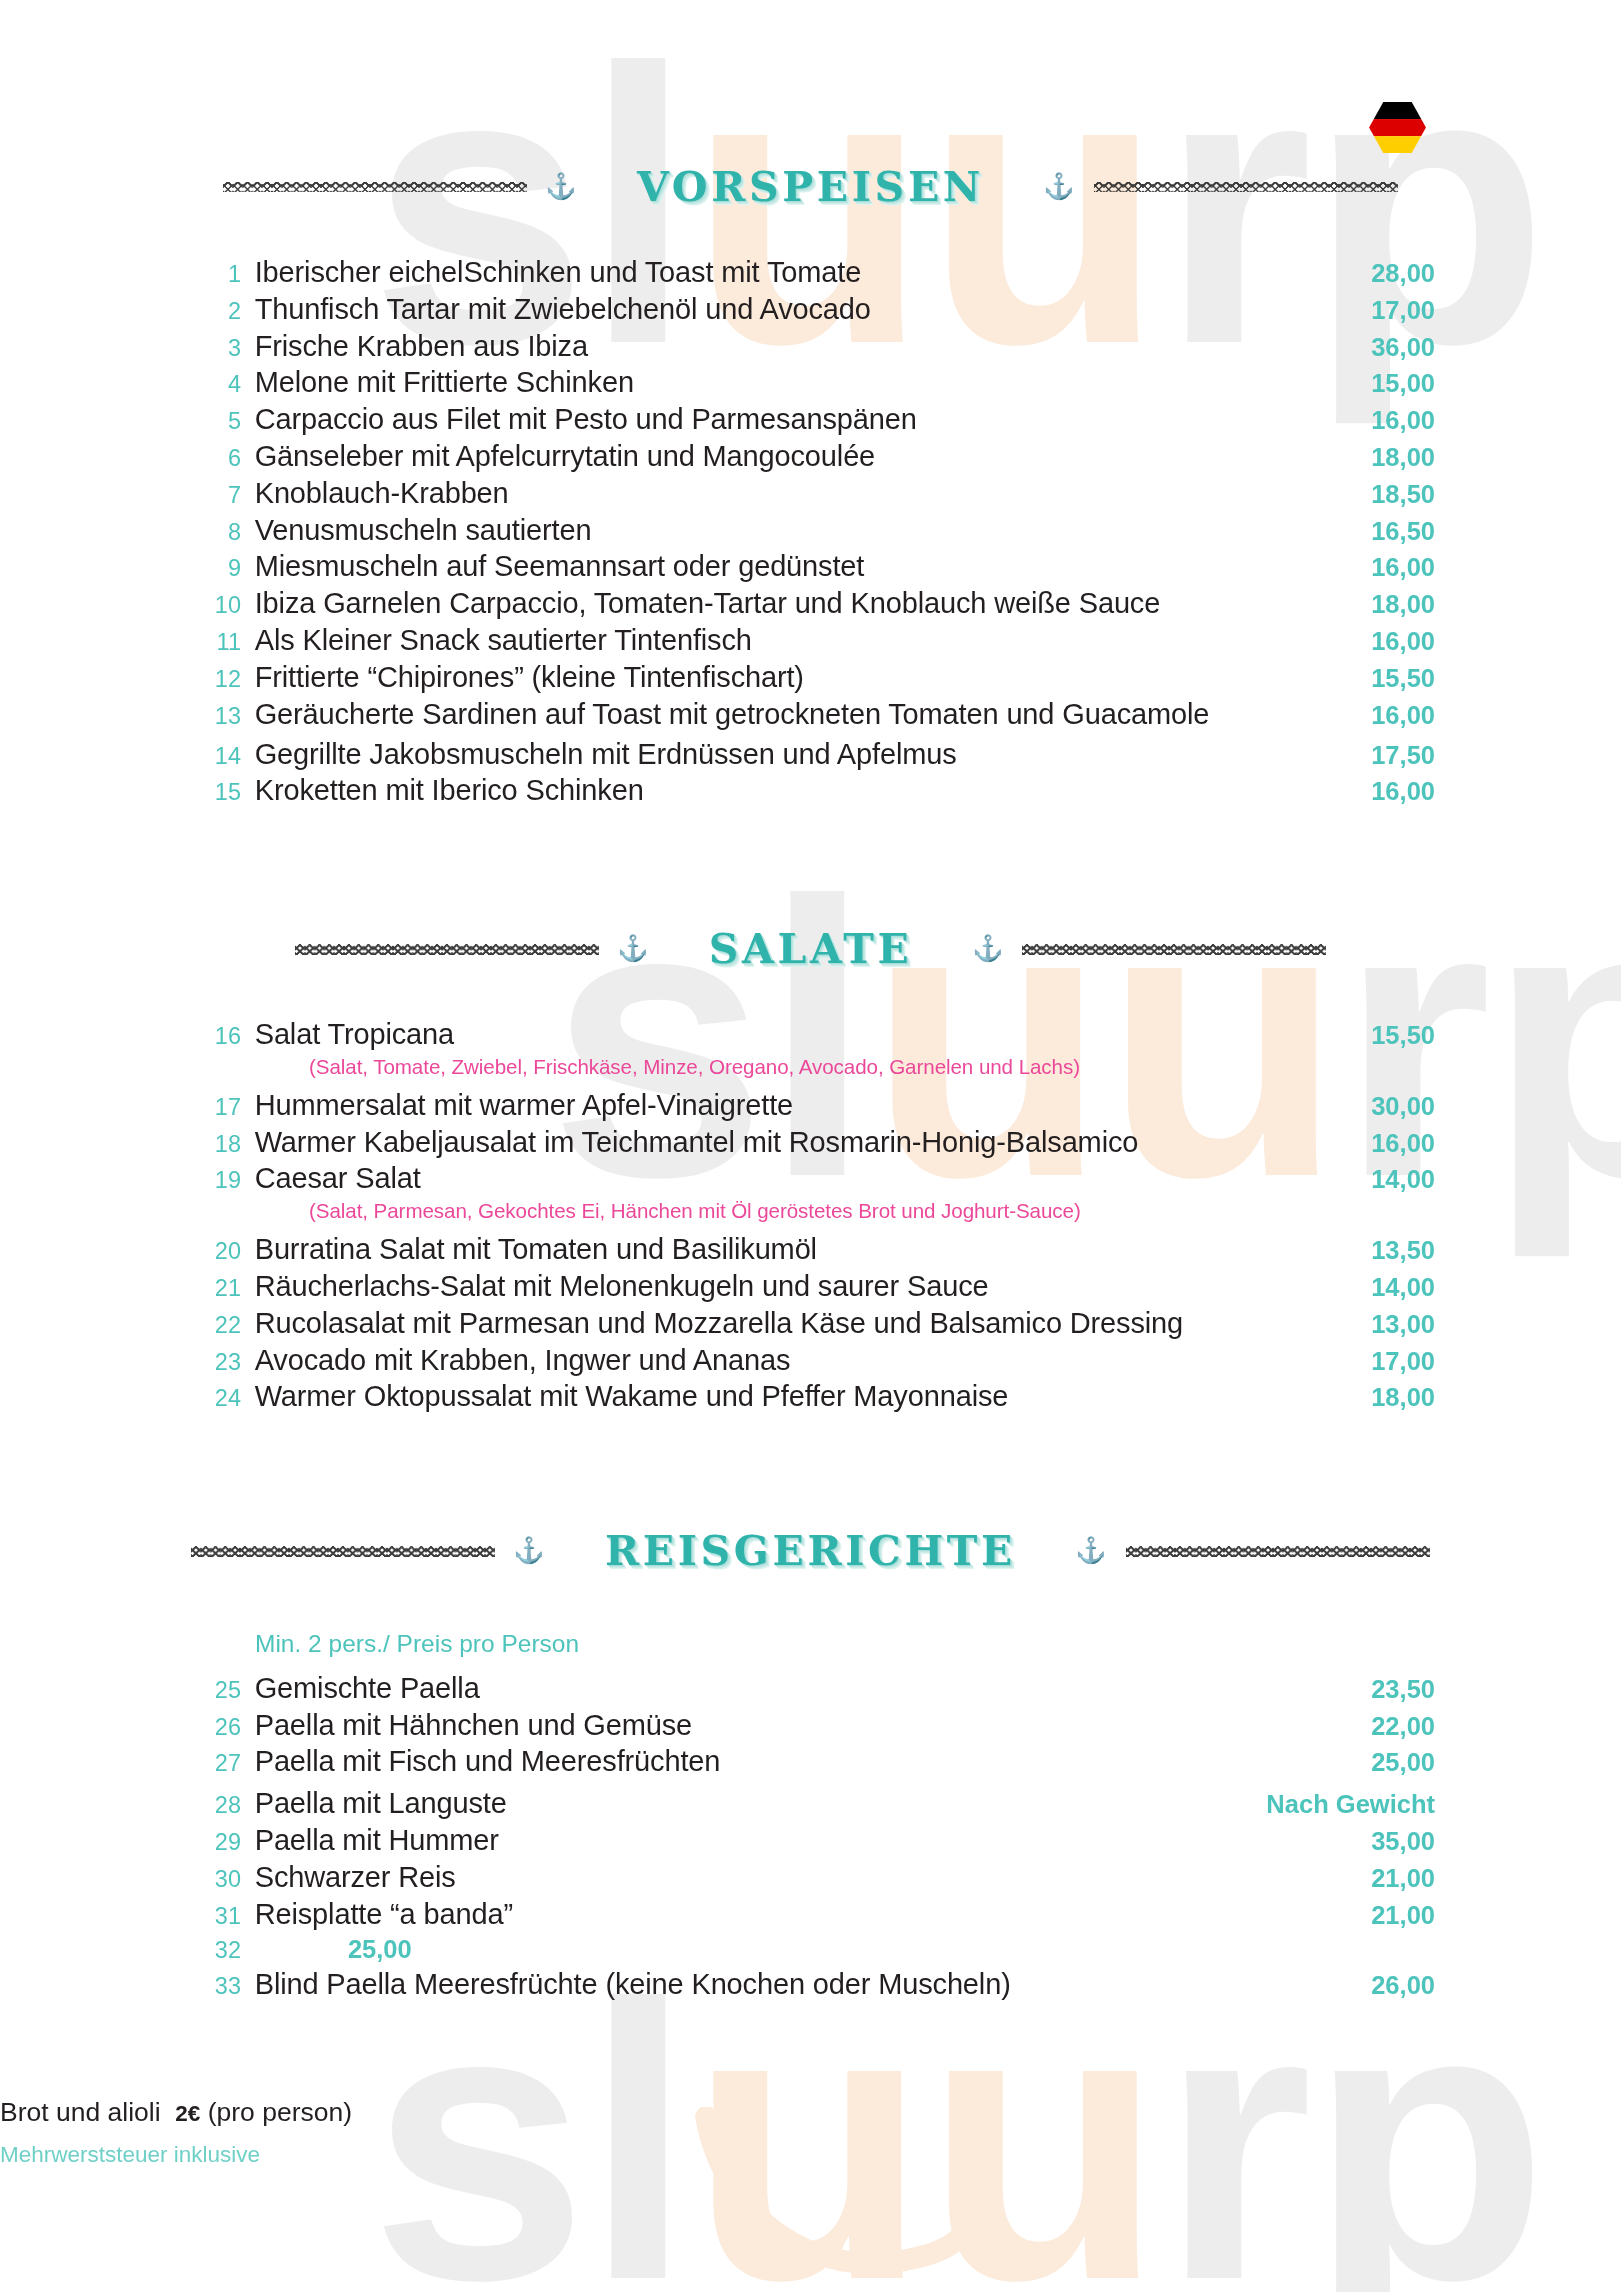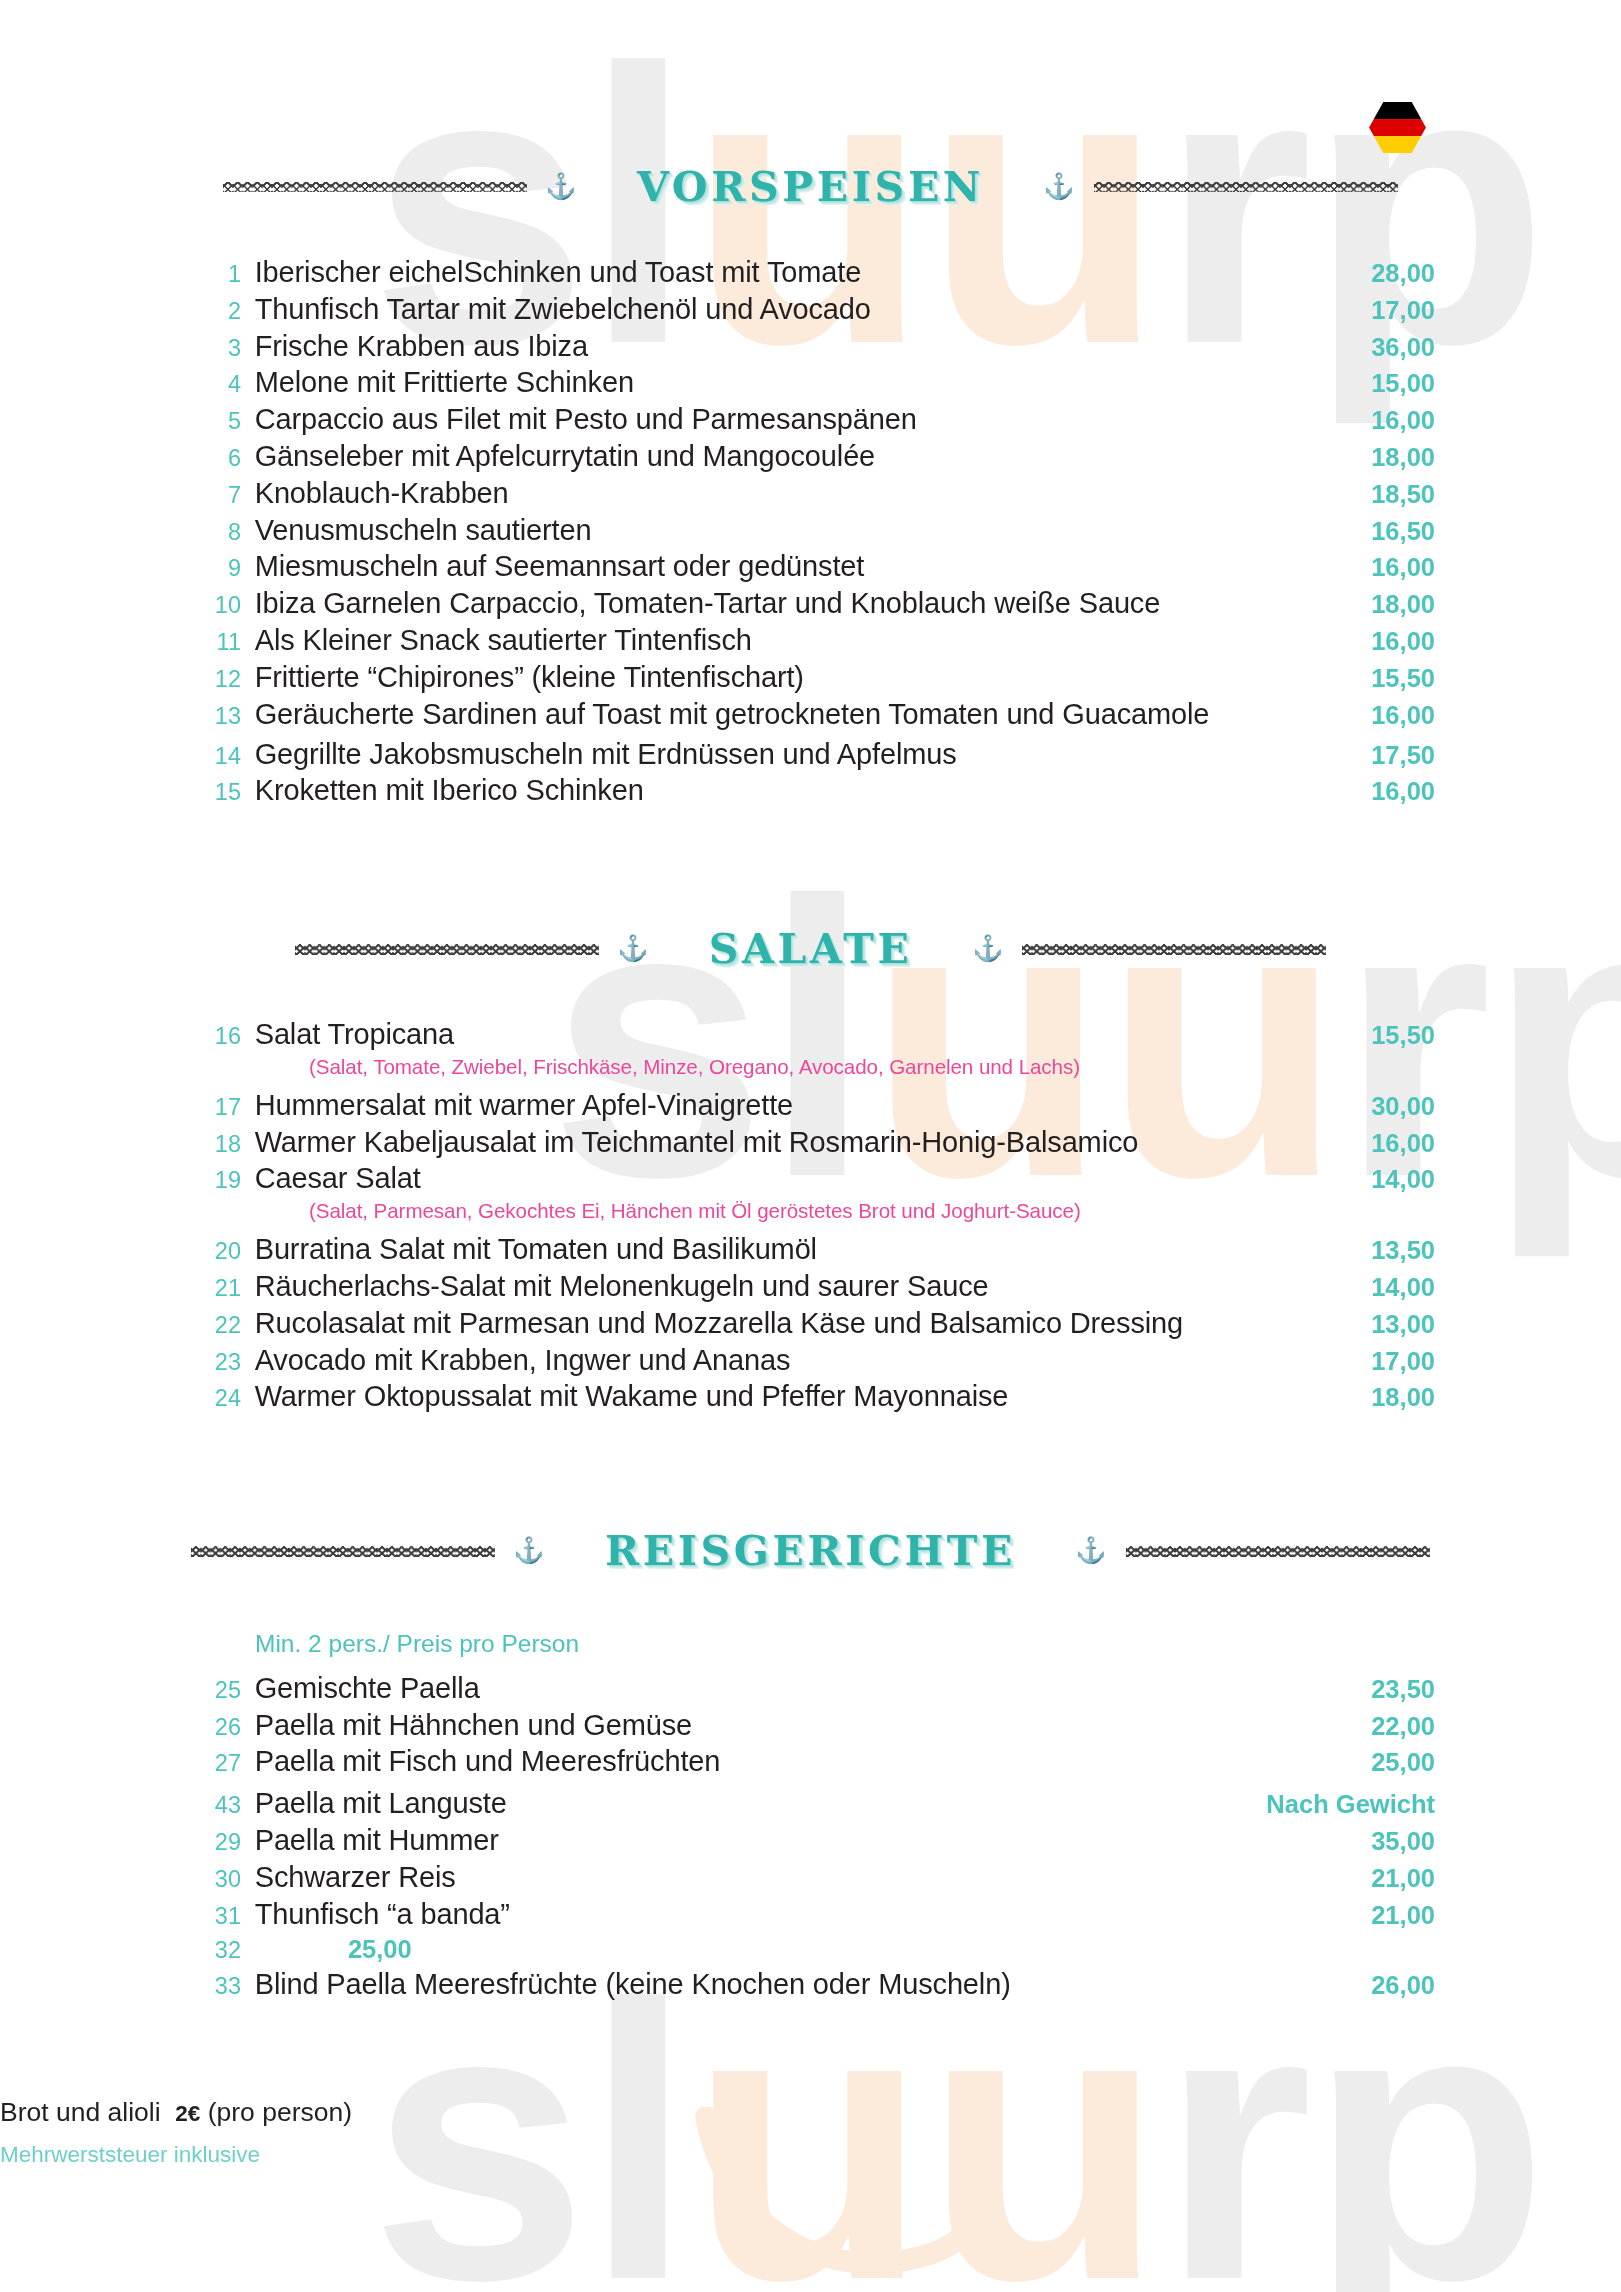--- a/index.html
+++ b/index.html
@@ -377,37 +377,37 @@
       <div class="num">26</div>
       <div class="name">Paella mit Hähnchen und Gemüse</div>
       <div class="price">22,00</div>
     </div>
     <div class="row" style="margin-bottom:13px">
       <div class="num">27</div>
       <div class="name">Paella mit Fisch und Meeresfrüchten</div>
       <div class="price">25,00</div>
     </div>
     <div class="row" style="margin-bottom:7.8px">
-      <div class="num">43</div>
+      <div class="num">28</div>
       <div class="name">Paella mit Languste</div>
       <div class="price">Nach Gewicht</div>
     </div>
     <div class="row" style="margin-bottom:7.8px">
       <div class="num">29</div>
       <div class="name">Paella mit Hummer</div>
       <div class="price">35,00</div>
     </div>
     <div class="row" style="margin-bottom:7.8px">
       <div class="num">30</div>
       <div class="name">Schwarzer Reis</div>
       <div class="price">21,00</div>
     </div>
     <div class="row" style="margin-bottom:7.8px">
       <div class="num">31</div>
-      <div class="name">Thunfisch “a banda”</div>
+      <div class="name">Reisplatte “a banda”</div>
       <div class="price">21,00</div>
     </div>
     <div class="row" style="margin-bottom:7.8px">
       <div class="num">32</div>
       <div class="price">25,00</div>
     </div>
     <div class="row" style="margin-bottom:7.8px">
       <div class="num">33</div>
       <div class="name">Blind Paella Meeresfrüchte (keine Knochen oder Muscheln)</div>
       <div class="price">26,00</div>

